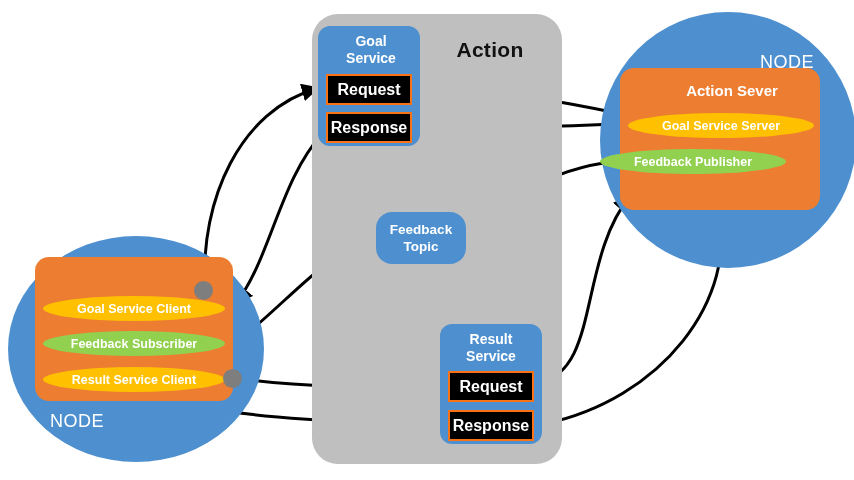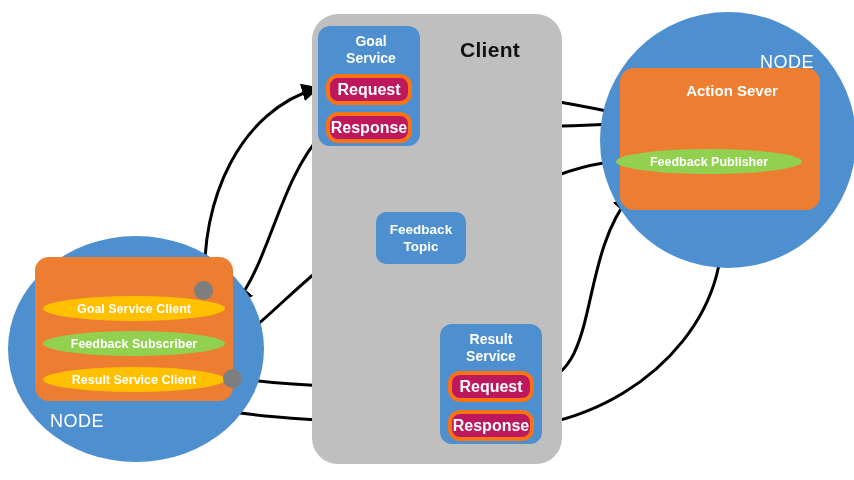--- a/index.html
+++ b/index.html
@@ -62,41 +62,41 @@
     left: 0;
     width: 100%;
     text-align: center;
     color: #ffffff;
     font-size: 14px;
     font-weight: bold;
     line-height: 17px;
   }
   .msg-box {
     position: absolute;
-    background: #be185d;
-    border: 4px solid #f97316;
-    border-radius: 12px;
+    background: #000000;
+    border: 2px solid #f97316;
+    border-radius: 0;
     color: #ffffff;
     font-size: 16px;
     font-weight: bold;
     display: flex;
     align-items: center;
     justify-content: center;
     box-sizing: border-box;
   }
 
   
   .topic-box {
     position: absolute;
     left: 376px;
     top: 212px;
     width: 90px;
     height: 52px;
     background: #4E90CF;
-    border-radius: 10px;
+    border-radius: 16px;
     color: #ffffff;
     font-size: 13.5px;
     font-weight: bold;
     line-height: 17px;
     text-align: center;
     display: flex;
     align-items: center;
     justify-content: center;
   }
 
@@ -181,29 +181,30 @@
     <path d="M 242,379 C 320,390 390,385 443,384" fill="none" stroke="#000000" stroke-width="3" marker-end="url(#ah)"></path>
 
     <path d="M 539,382 C 600,372 578,260 630,196" fill="none" stroke="#000000" stroke-width="3" marker-end="url(#ah)"></path>
 
     <path d="M 718,205 C 740,300 660,400 544,424" fill="none" stroke="#000000" stroke-width="3" marker-end="url(#ah)"></path>
 
     <path d="M 442,427 C 330,420 220,420 136,390" fill="none" stroke="#000000" stroke-width="3" marker-end="url(#ah)"></path>
   </svg>
 
   <div class="action-panel"></div>
-  <div class="action-title">Client</div>
+  <div class="action-title">Action</div>
 
   <div class="node-circle" style="left:600px; top:12px; width:256px; height:256px;"></div>
   <div class="node-label" style="left:760px; top:52px;">NODE</div>
 
   <div class="action-box" style="left:620px; top:68px; width:200px; height:142px;"></div>
   <div class="action-box-title" style="left:620px; width:224px; top:82px;">Action Sever</div>
 
-  <div class="pill green" style="left:616px; top:149px; width:186px; height:25px;">Feedback Publisher</div>
+  <div class="pill yellow" style="left:628px; top:113px; width:186px; height:25px;">Goal Service Server</div>
+  <div class="pill green" style="left:600px; top:149px; width:186px; height:25px;">Feedback Publisher</div>
 
   <div class="node-circle" style="left:8px; top:236px; width:256px; height:226px;"></div>
   <div class="node-label" style="left:50px; top:411px;">NODE</div>
 
   <div class="action-box" style="left:35px; top:257px; width:198px; height:144px;"></div>
 
   <div class="pill green" style="left:43px; top:331px; width:182px; height:25px;">Feedback Subscriber</div>
   <div class="pill yellow" style="left:43px; top:296px; width:182px; height:25px;">Goal Service Client</div>
   <div class="pill yellow" style="left:43px; top:367px; width:182px; height:25px;">Result Service Client</div>
 

